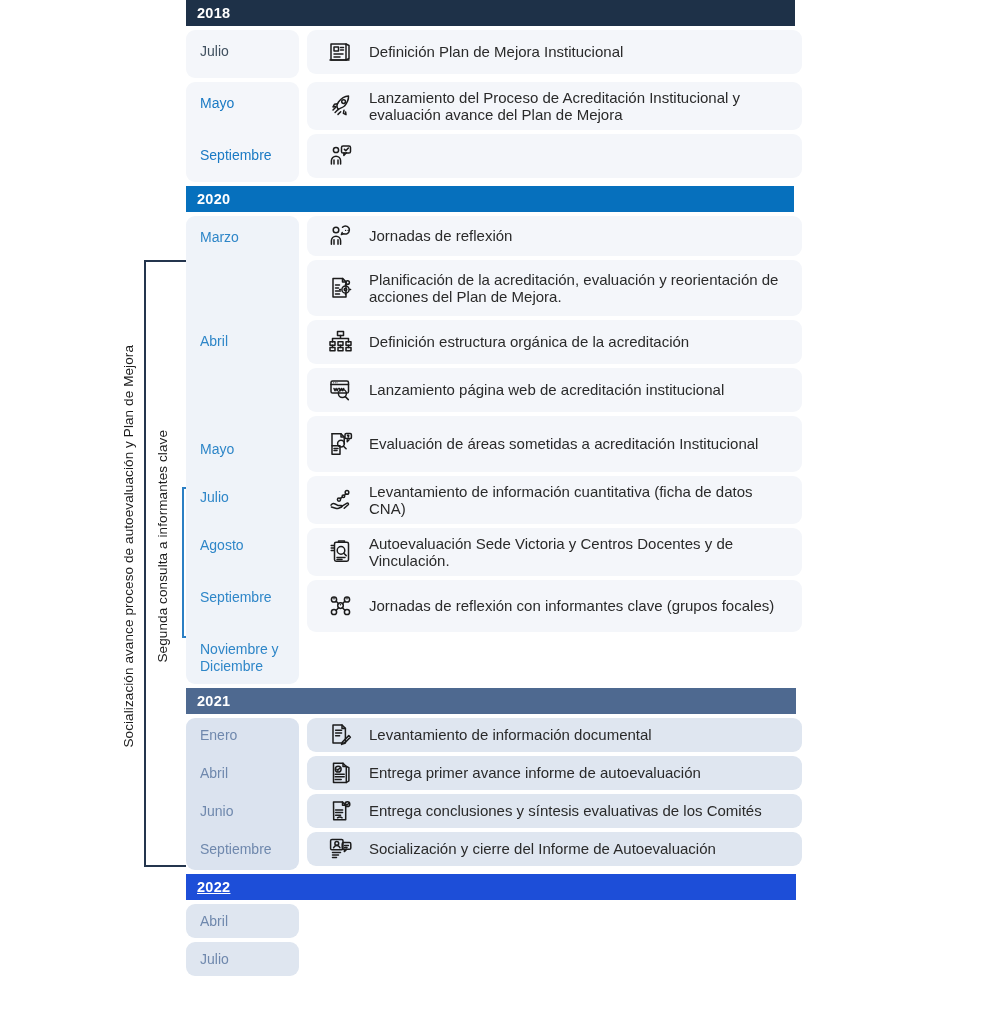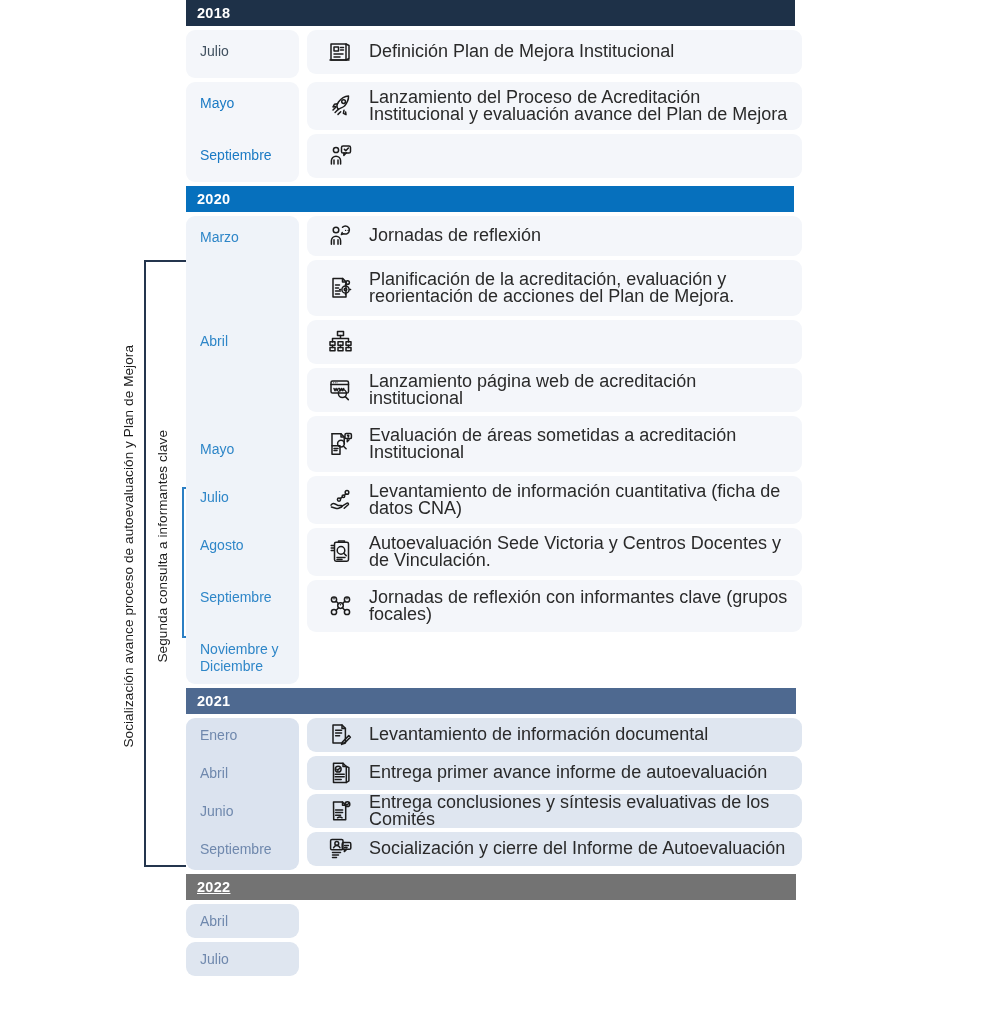--- a/index.html
+++ b/index.html
@@ -63,21 +63,21 @@
     padding: 6px 0 6px 11px;
     letter-spacing: .3px;
     margin-bottom: 4px;
     height: 26px;
     line-height: 14px;
   }
   .year-2018 { background: #1e3148; width: 609px; }
   .year-2019 { background: #0b4c81; width: 614px; }
   .year-2020 { background: #0670bd; width: 608px; }
   .year-2021 { background: #4e6990; width: 610px; }
-  .year-2022 { background: #737373; width: 610px; text-decoration: underline; }
+  .year-2022 { background: #1d4ed8; width: 610px; text-decoration: underline; }
 
   .year-block { margin-bottom: 4px; }
 
   
   .yrow {
     display: flex;
     align-items: stretch;
     gap: 8px;
   }
 
@@ -123,21 +123,21 @@
   .ev-icon {
     flex: 0 0 40px;
     width: 40px;
     height: 34px;
     display: flex;
     align-items: center;
     justify-content: center;
   }
   .ev-icon svg { display: block; }
   .ev-text {
-    font-size: 18px;
+    font-size: 15px;
     line-height: 17.5px;
     color: #2a2a2a;
     padding-left: 8px;
   }
   .ev-text.strong { font-weight: bold; color: #1a1a1a; }
 
   
   .flat-row {
     display: flex;
     align-items: center;
@@ -272,20 +272,21 @@
                   <path d="M12.5 6.5v3M4.5 13v-3.5h16V13" fill="none" stroke="#1c1c1c" stroke-width="1.5" stroke-linecap="round" stroke-linejoin="round"></path>
                   <rect x="2" y="12.8" width="5" height="3.4" fill="none" stroke="#1c1c1c" stroke-width="1.5" stroke-linecap="round" stroke-linejoin="round"></rect>
                   <rect x="10" y="12.8" width="5" height="3.4" fill="none" stroke="#1c1c1c" stroke-width="1.5" stroke-linecap="round" stroke-linejoin="round"></rect>
                   <rect x="18" y="12.8" width="5" height="3.4" fill="none" stroke="#1c1c1c" stroke-width="1.5" stroke-linecap="round" stroke-linejoin="round"></rect>
                   <path d="M4.5 16.2v2.4M12.5 16.2v2.4M20.5 16.2v2.4" fill="none" stroke="#1c1c1c" stroke-width="1.5" stroke-linecap="round" stroke-linejoin="round"></path>
                   <rect x="2" y="18.6" width="5" height="3.2" fill="none" stroke="#1c1c1c" stroke-width="1.5" stroke-linecap="round" stroke-linejoin="round"></rect>
                   <rect x="10" y="18.6" width="5" height="3.2" fill="none" stroke="#1c1c1c" stroke-width="1.5" stroke-linecap="round" stroke-linejoin="round"></rect>
                   <rect x="18" y="18.6" width="5" height="3.2" fill="none" stroke="#1c1c1c" stroke-width="1.5" stroke-linecap="round" stroke-linejoin="round"></rect>
                 </svg>
               </span>
+              <span class="ev-text">Definición estructura orgánica de la acreditación</span>
             </div>
             <div class="ev" style="height: 44px;">
               <span class="ev-icon">
                 <svg width="26" height="26" viewBox="0 0 26 26">
                   <rect x="3" y="4" width="17.5" height="12" rx="1.6" fill="none" stroke="#1c1c1c" stroke-width="1.5" stroke-linecap="round" stroke-linejoin="round"></rect>
                   <path d="M3 7.6h17.5" fill="none" stroke="#1c1c1c" stroke-width="1.5" stroke-linecap="round" stroke-linejoin="round"></path>
                   <circle cx="5.6" cy="5.8" r="0.5" fill="#1c1c1c"></circle>
                   <circle cx="7.3" cy="5.8" r="0.5" fill="#1c1c1c"></circle>
                   <circle cx="9" cy="5.8" r="0.5" fill="#1c1c1c"></circle>
                   <path d="M6 11.5l1 2.2 1.1-2.2 1.1 2.2 1-2.2" fill="none" stroke="#1c1c1c" stroke-width="1.5" stroke-linecap="round" stroke-linejoin="round"></path>

